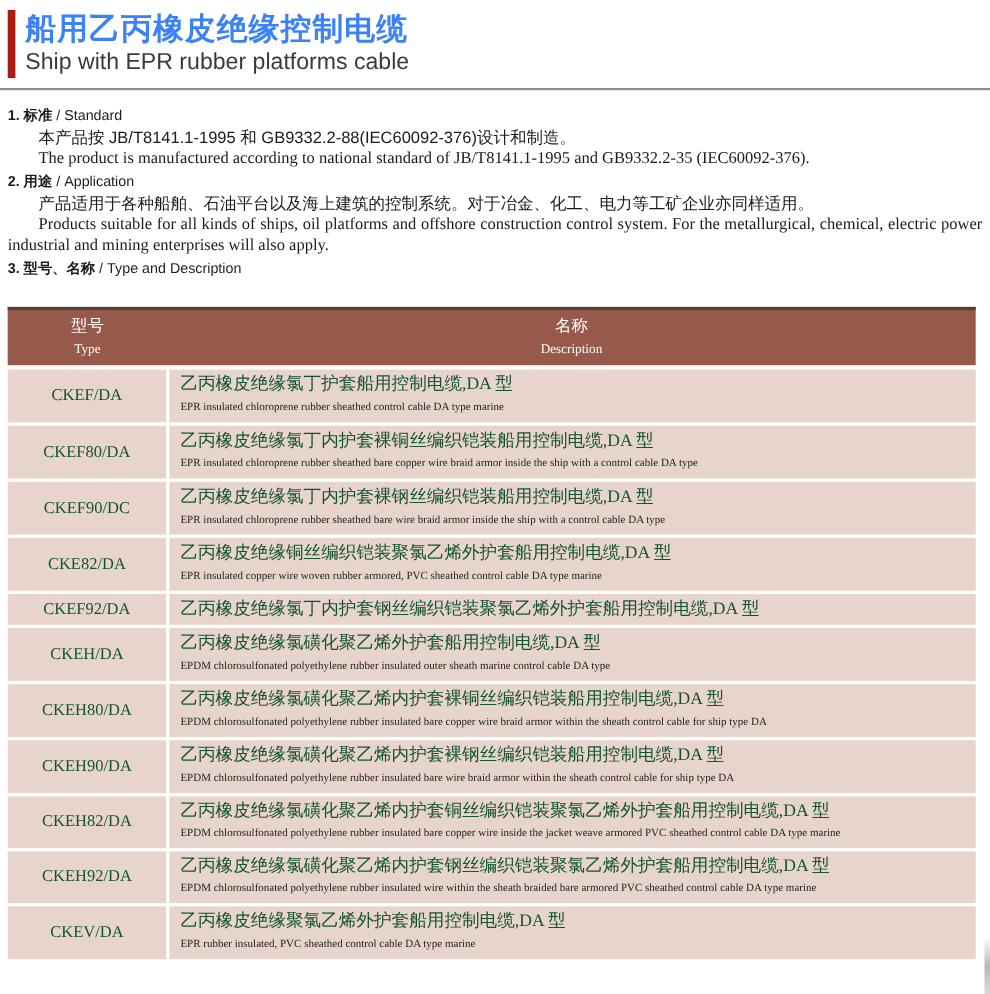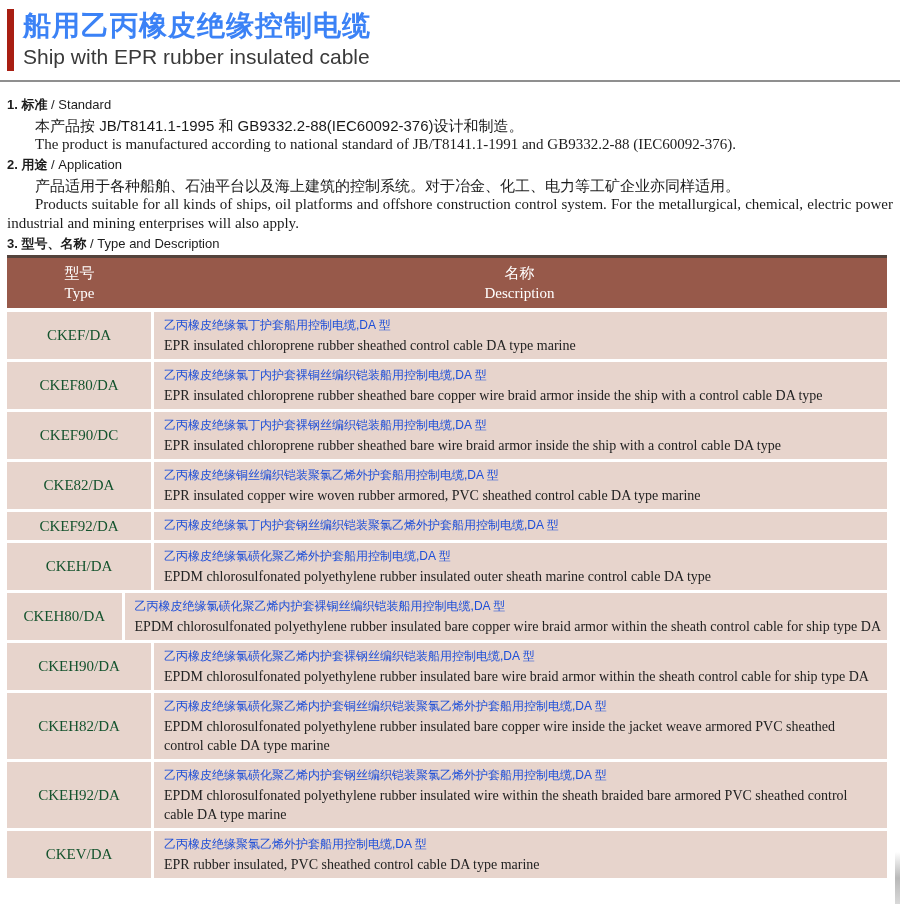--- a/index.html
+++ b/index.html
@@ -16,65 +16,65 @@
 
   
   .section-heading { font-size:13px; color:#1c1c1c; line-height:22px; }
   .section-heading .hz { font-weight:bold; }
   .section-heading .he { font-weight:normal; }
   .body-zh { font-size:15px; line-height:19px; text-indent:28px; color:#1b1b1b; }
   .body-en { font-family:"Liberation Serif", serif; font-size:15px; line-height:19px;
              text-indent:28px; text-align:justify; color:#1b1b1b; }
 
   
-  .cable-table { margin-top:0; width:880px; }
+  .cable-table { margin-top:24px; width:880px; }
   .thead { display:flex; background:#97594a; border-top:3px solid #54433c;
            color:#ffffff; text-align:center; padding:4px 0 5px 0; }
   .th-type { width:145px; }
   .th-desc { flex:1; }
   .th-zh { font-size:15px; line-height:21px; }
-  .th-en { font-family:"Liberation Serif", serif; font-size:15px; line-height:20px; }
+  .th-en { font-family:"Liberation Serif", serif; font-size:12px; line-height:20px; }
 
   .tbody { display:flex; flex-direction:column; gap:3px; margin-top:4px; }
   .trow { display:flex; gap:3px; }
   .cell-type { width:144px; background:#e7d4cc; display:flex; align-items:center; justify-content:center;
                font-family:"Liberation Serif", serif; font-size:15px; color:#14532d; }
   .cell-desc { flex:1; background:#e7d4cc; padding:3px 6px 4px 10px; }
-  .desc-zh { font-size:12px; line-height:21px; color:#1d4ed8; }
-  .desc-en { font-family:"Liberation Serif", serif; font-size:14px; line-height:19px; color:#222222; }
+  .desc-zh { font-size:16px; line-height:21px; color:#14532d;font-family:Liberation Serif, serif; }
+  .desc-en { font-family:"Liberation Serif", serif; font-size:10px; line-height:19px; color:#222222; }
   .desc-en.one-line { display:inline-block; white-space:nowrap; }
   .desc-en.wrap { max-width:700px; }
 
   .scan-artifact { position:absolute; right:0; top:852px; width:5px; height:52px;
                    background:linear-gradient(#ffffff,#9a9a9a,#c9c9c9); opacity:.7; }
 </style>
 </head>
 <body>
 
 <div class="page">
 
   <div class="doc-header">
     <div class="accent-bar"></div>
     <div>
       <h1>船用乙丙橡皮绝缘控制电缆</h1>
-      <h2>Ship with EPR rubber insulated cable</h2>
+      <h2>Ship with EPR rubber platforms cable</h2>
     </div>
   </div>
 
   <hr class="rule">
 
   <div class="section">
     <div class="section-heading">
       <span class="hz">1.</span>
       <span class="hz">标准</span>
       <span class="he">/</span>
       <span class="he">Standard</span>
     </div>
     <p class="body-zh">本产品按 JB/T8141.1-1995 和 GB9332.2-88(IEC60092-376)设计和制造。</p>
-    <p class="body-en">The product is manufactured according to national standard of JB/T8141.1-1991 and GB9332.2-88 (IEC60092-376).</p>
+    <p class="body-en">The product is manufactured according to national standard of JB/T8141.1-1995 and GB9332.2-35 (IEC60092-376).</p>
   </div>
 
   <div class="section">
     <div class="section-heading">
       <span class="hz">2.</span>
       <span class="hz">用途</span>
       <span class="he">/</span>
       <span class="he">Application</span>
     </div>
     <p class="body-zh">产品适用于各种船舶、石油平台以及海上建筑的控制系统。对于冶金、化工、电力等工矿企业亦同样适用。</p>

